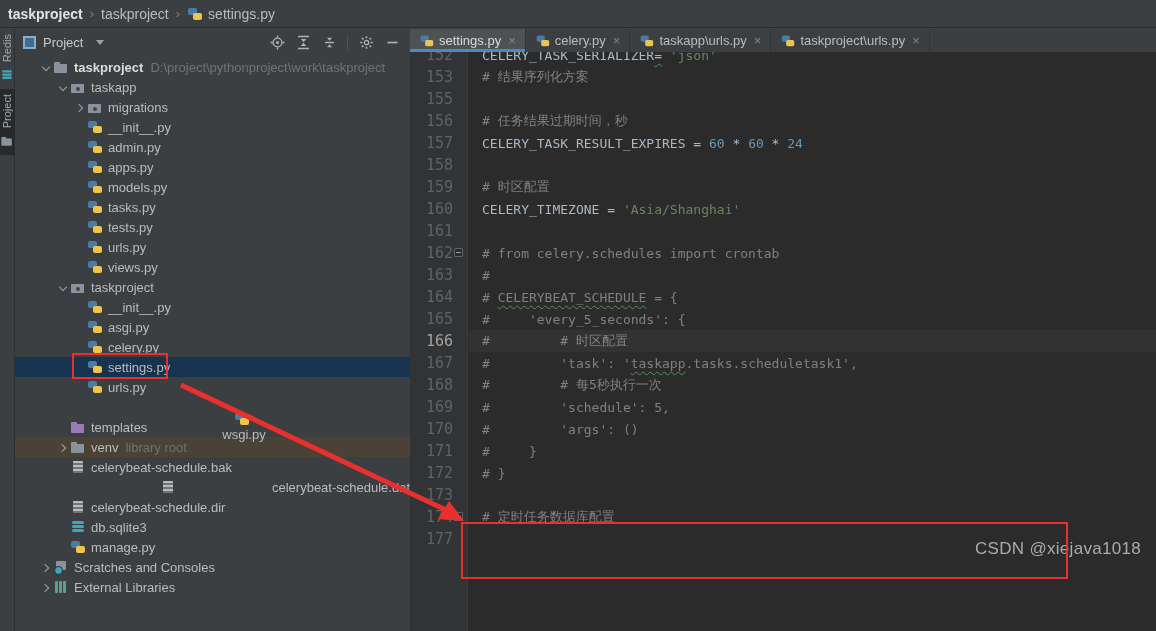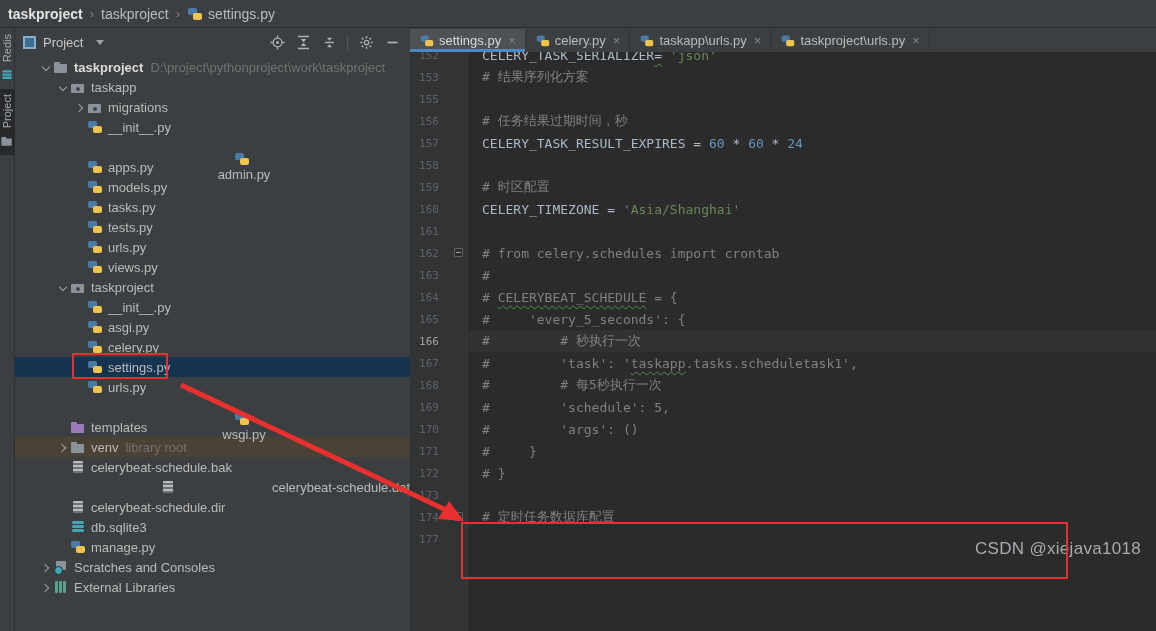--- a/index.html
+++ b/index.html
@@ -89,21 +89,21 @@
   .tab.active { background:#4e5254; color:#dadada; box-shadow:inset 0 -3px 0 #4a88c7; }
 
   .code-pane { position:absolute; top:23px; left:0; right:0; bottom:0; overflow:hidden; }
   .gutter-bg { position:absolute; left:0; top:0; bottom:0; width:58px; background:#313335;
                border-right:1px solid #3a3d3f; }
   .code-lines { position:absolute; top:-8px; left:0; right:0; }
   .cl { position:relative; height:22px; display:flex; align-items:center;
         font-family:"DejaVu Sans Mono","Liberation Mono",monospace; font-size:13px; }
   .cl.cur::after { content:""; position:absolute; left:59px; right:0; top:0; bottom:0;
                    background:rgba(255,255,255,0.035); pointer-events:none; }
-  .cl .ln { position:absolute; left:1px; width:36px; text-align:center; color:#606366; font-size:11px; }
+  .cl .ln { position:absolute; left:16px; width:36px; text-align:left; color:#606366; font-size:15px; }
   .cl.cur .ln { color:#a4a3a3; }
   .cl .foldm { position:absolute; left:44px; top:6px; width:9px; height:9px; background:#2b2b2b;
                border:1px solid #606366; border-radius:1px; cursor:pointer; }
   .cl .foldm::before { content:""; position:absolute; left:1px; right:1px; top:3px; height:1px; background:#9da0a8; }
   .cl pre { margin-left:72px; white-space:pre; font:inherit; }
   .sp { color:#a9b7c6; }
   .ss { color:#6a8759; }
   .sn { color:#6897bb; }
   .sc { color:#808080; }
   .wavy { text-decoration:underline; text-decoration-style:wavy; text-decoration-color:#54905a;
@@ -208,21 +208,21 @@
         <div class="trow" style="padding-left: 58px;">
           <span class="chev closed"></span>
           <span class="ticon i-package"></span>
           <span class="lbl">migrations</span>
         </div>
         <div class="trow" style="padding-left: 58px;">
           <span class="chev"></span>
           <span class="ticon i-py"></span>
           <span class="lbl">__init__.py</span>
         </div>
-        <div class="trow" style="padding-left: 58px; flex-direction: column;">
+        <div class="trow" style="padding-left: 58px;">
           <span class="chev"></span>
           <span class="ticon i-py"></span>
           <span class="lbl">admin.py</span>
         </div>
         <div class="trow" style="padding-left: 58px;">
           <span class="chev"></span>
           <span class="ticon i-py"></span>
           <span class="lbl">apps.py</span>
         </div>
         <div class="trow" style="padding-left: 58px;">
@@ -408,21 +408,21 @@
           <div class="cl">
             <span class="ln">164</span>
             <pre><span class="sc"># </span><span class="sc wavy">CELERYBEAT_SCHEDULE</span><span class="sc"> = {</span></pre>
           </div>
           <div class="cl">
             <span class="ln">165</span>
             <pre><span class="sc">#     'every_5_seconds': {</span></pre>
           </div>
           <div class="cl cur">
             <span class="ln">166</span>
-            <pre><span class="sc">#         # 秒执行一次</span></pre>
+            <pre><span class="sc">#         # 时区配置</span></pre>
           </div>
           <div class="cl">
             <span class="ln">167</span>
             <pre><span class="sc">#         'task': '</span><span class="sc wavy">taskapp</span><span class="sc">.tasks.scheduletask1',</span></pre>
           </div>
           <div class="cl">
             <span class="ln">168</span>
             <pre><span class="sc">#         # 每5秒执行一次</span></pre>
           </div>
           <div class="cl">

